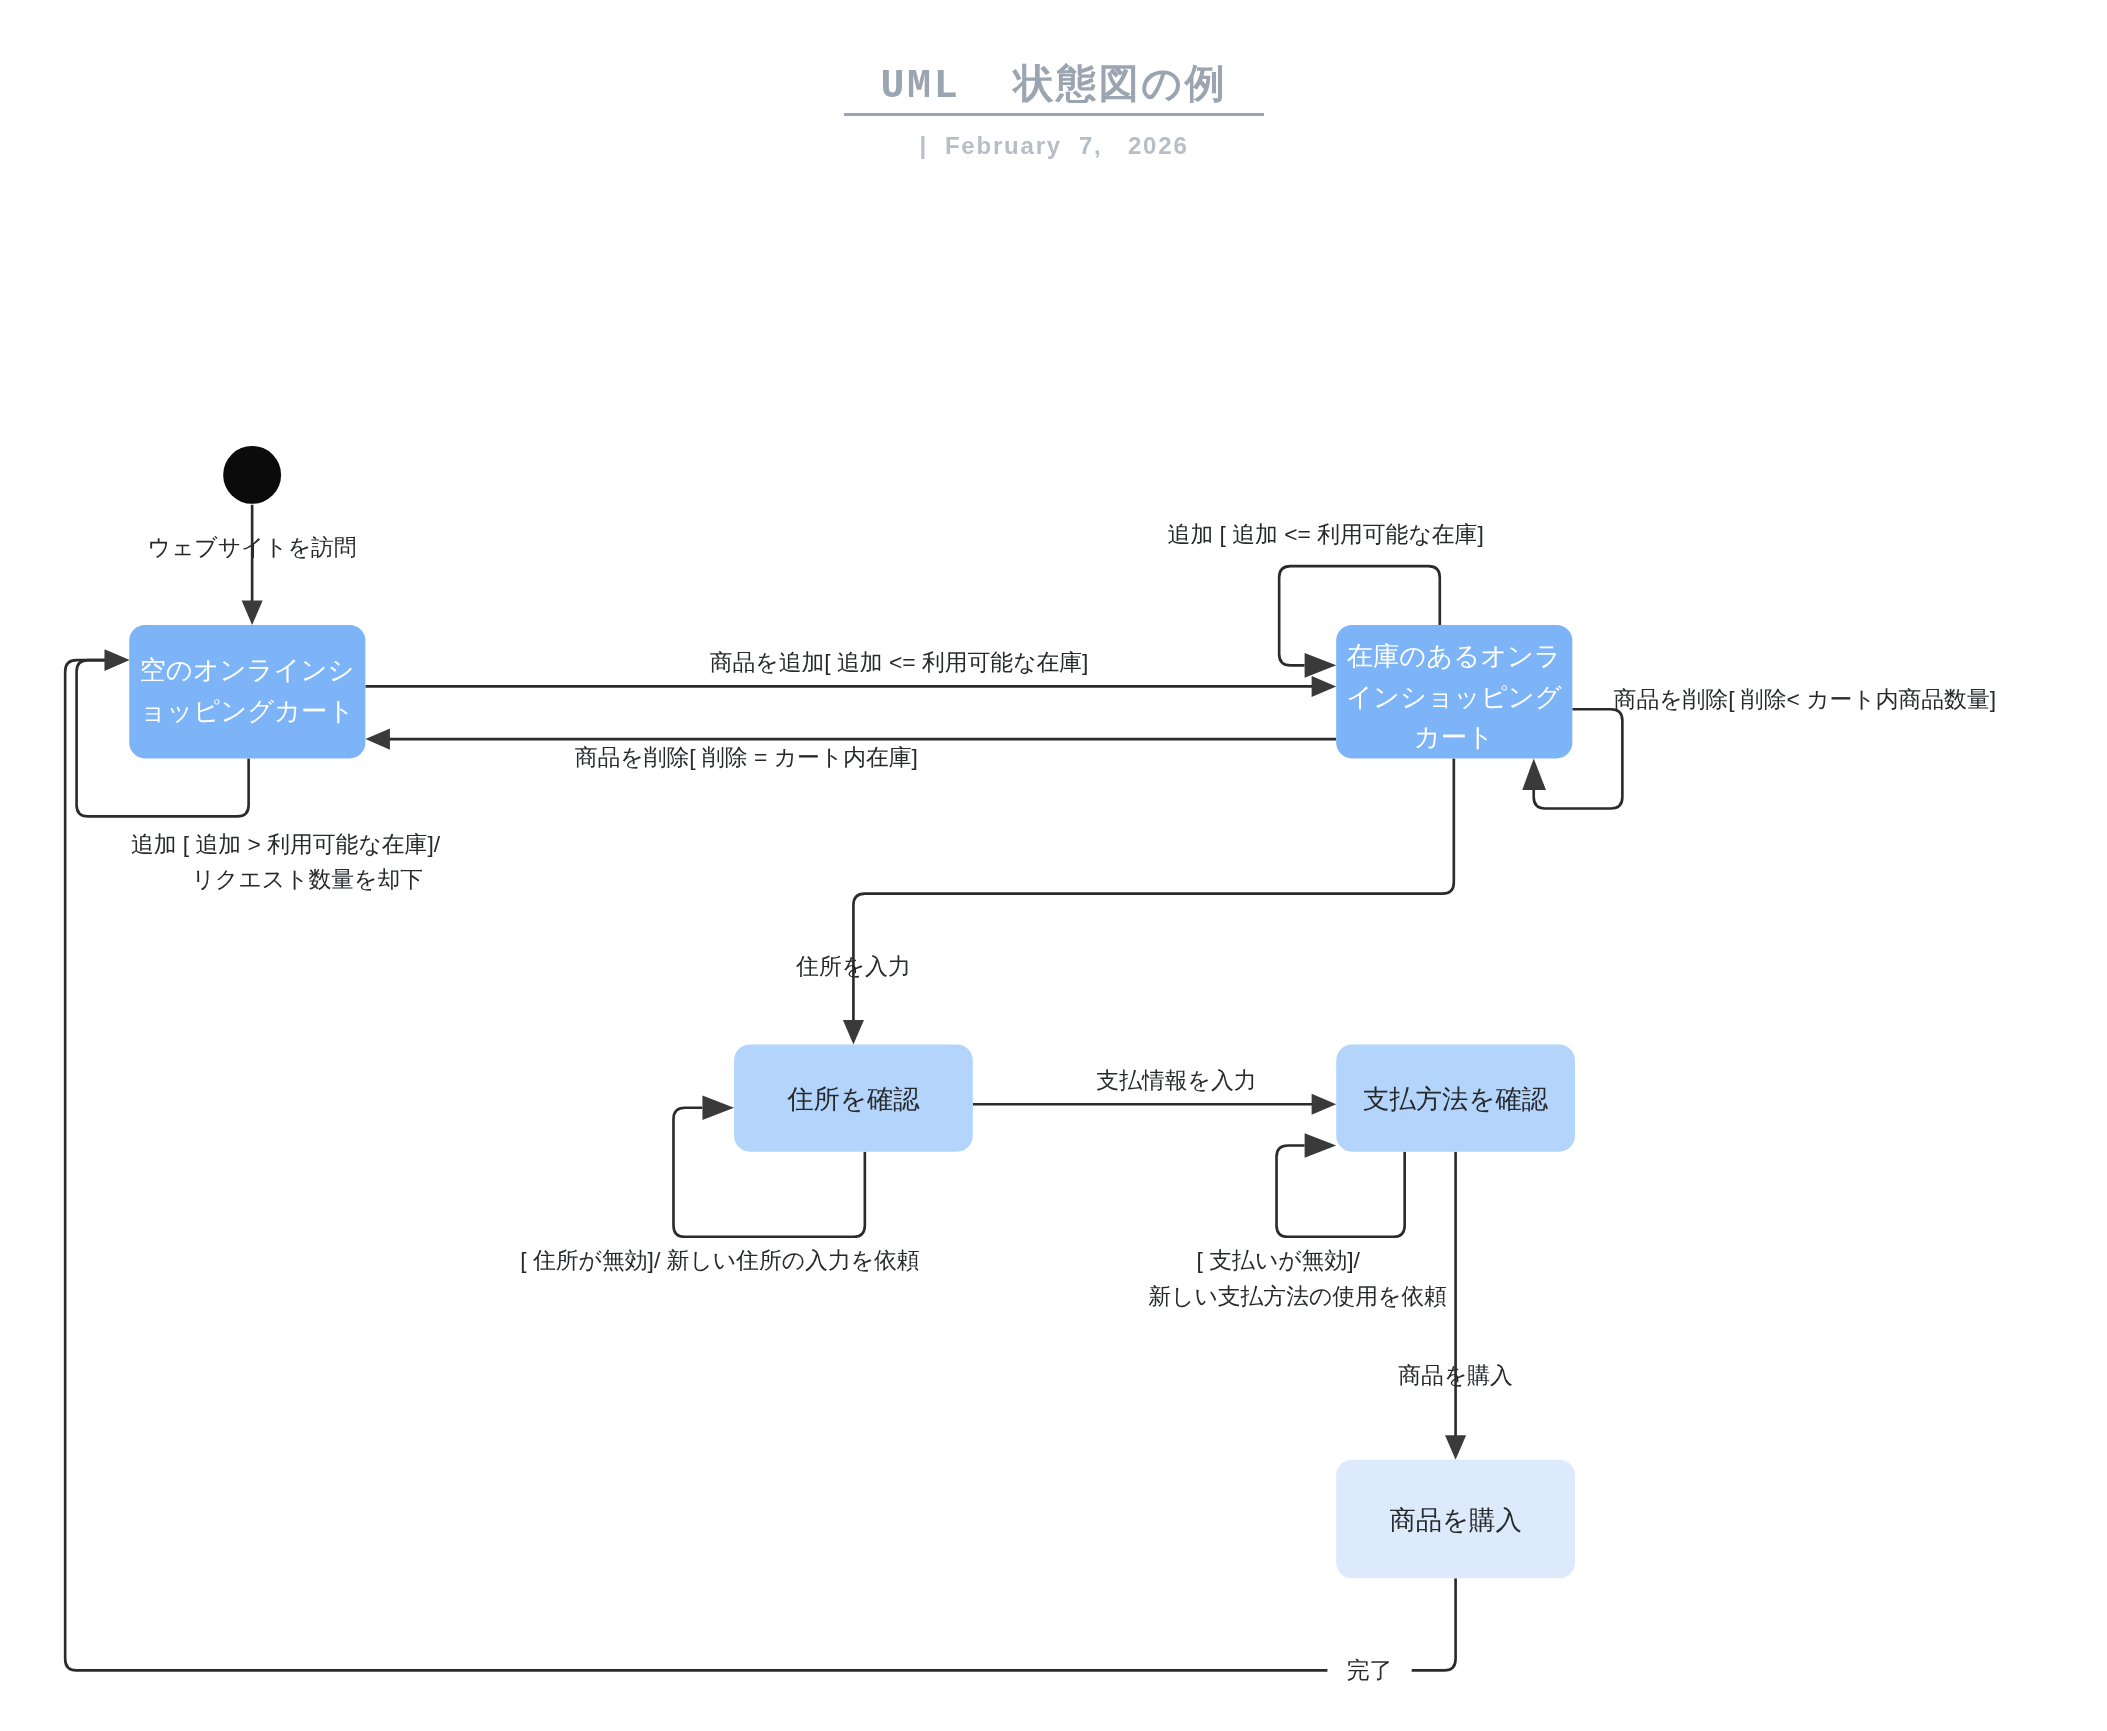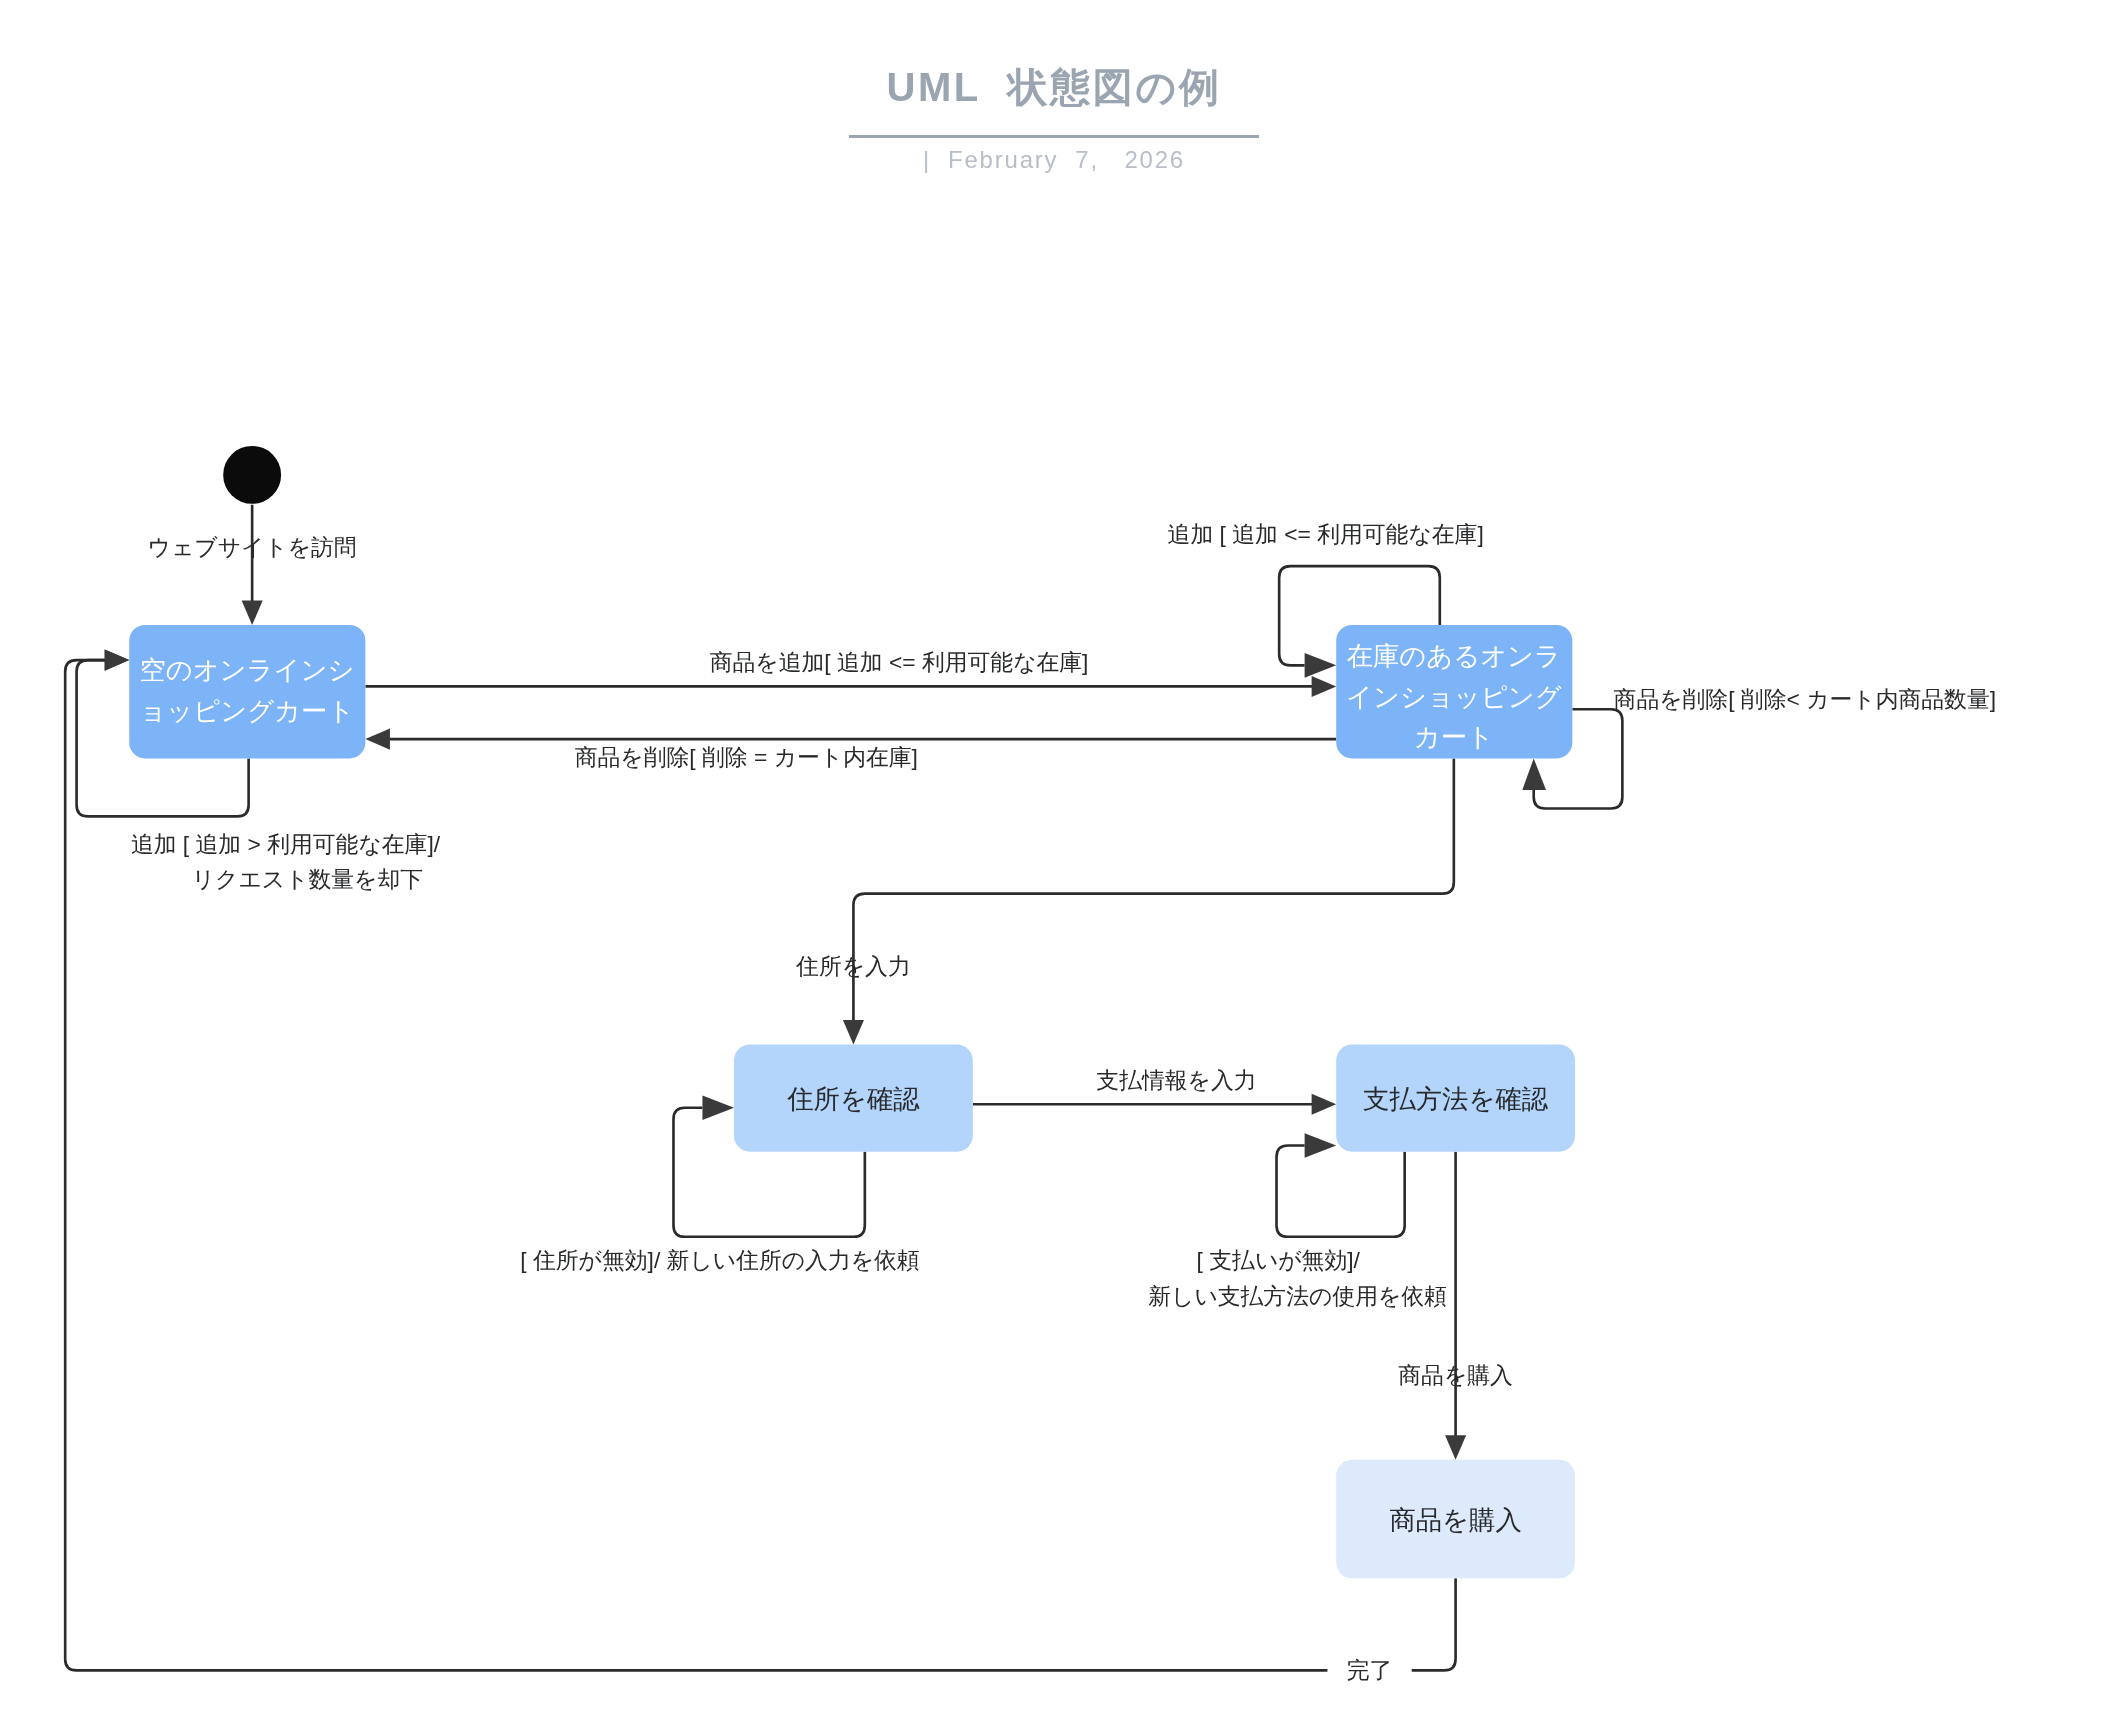--- a/index.html
+++ b/index.html
@@ -23,36 +23,38 @@
   .header {
     position: absolute;
     top: 65px;
     left: 0;
     width: 2108px;
     text-align: center;
   }
   .title-wrap {
     display: inline-block;
     border-bottom: 3.5px solid #9aa5b1;
-    padding: 0 37px 26px 37px;
+    padding: 0 37px 4px 37px;
+    font-family: Liberation Mono, monospace;
   }
   .title {
     font-size: 40px;
     font-weight: bold;
     color: #9aa5b1;
     letter-spacing: 2.6px;
     line-height: 1.1;
     white-space: pre;
   }
   .subtitle {
-    margin-top: 8px;
+    margin-top: 16px;
     font-size: 24px;
     color: #b7bec7;
     letter-spacing: 1.8px;
     white-space: pre;
+    font-weight: bold;
   }
   
   #diagram {
     position: absolute;
     top: 0;
     left: 0;
   }
   .edge-line {
     fill: none;
     stroke: #2b2b2b;

